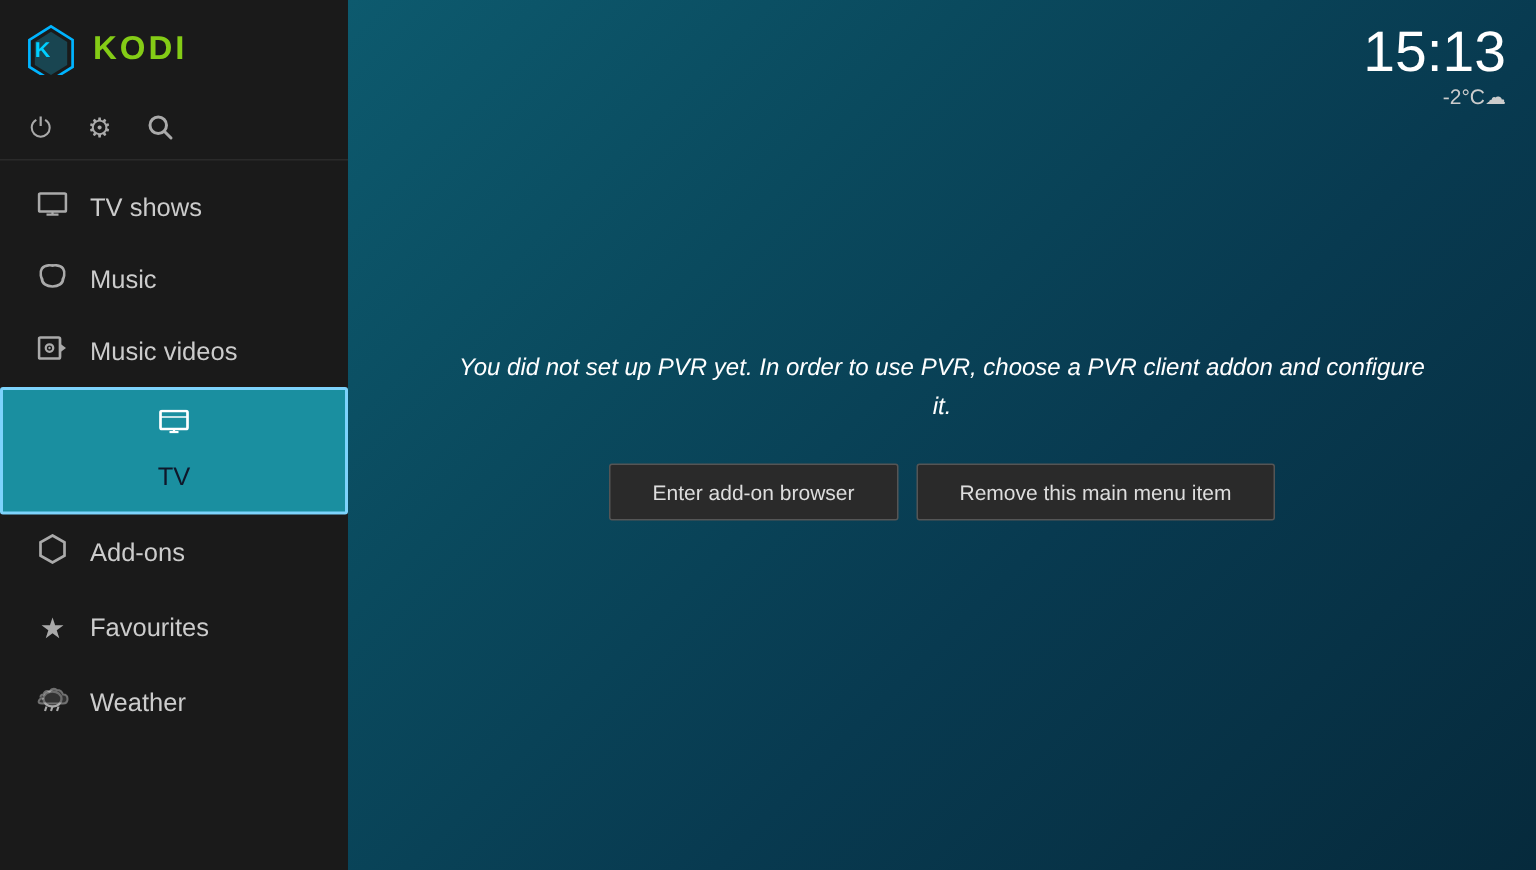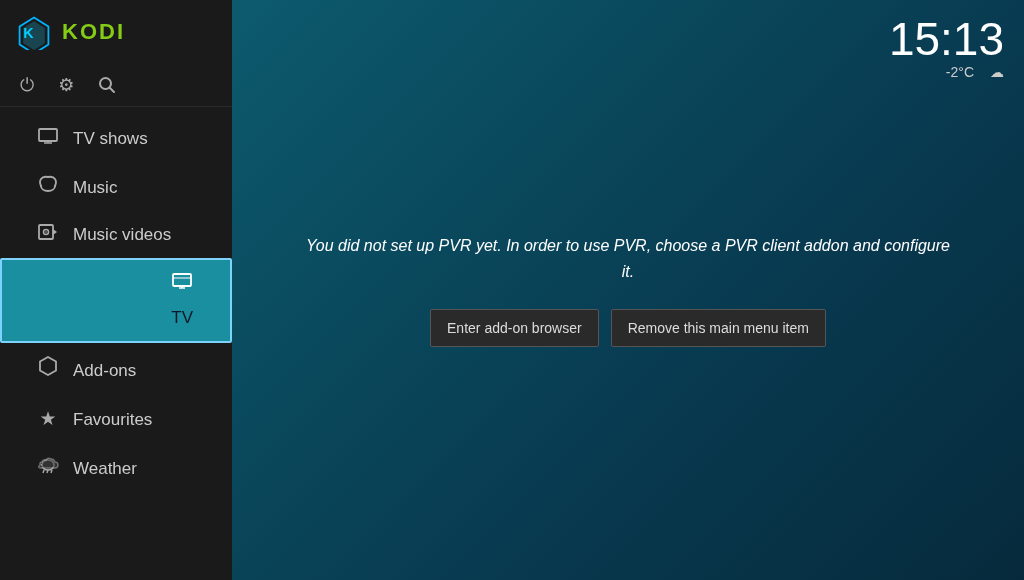--- a/index.html
+++ b/index.html
@@ -61,23 +61,23 @@
 
     .sidebar-nav {
       flex: 1;
       display: flex;
       flex-direction: column;
       padding-top: 8px;
     }
 
     .nav-item {
       display: flex;
-      align-items: flex-end;
+      align-items: center;
       gap: 14px;
-      padding: 13px 37px;
+      padding: 13px 24px;
       color: #ccc;
       font-size: 17px;
       cursor: pointer;
       transition: background 0.1s;
     }
 
     .nav-item.active {
       background: #1a8fa0;
       color: #0f172a;
       border: 2px solid #7dd3fc;
@@ -110,32 +110,32 @@
 
     .time-display {
       position: absolute;
       top: 16px;
       right: 20px;
       text-align: right;
       color: #fff;
     }
 
     .time-display .time {
-      font-size: 46px;
+      font-size: 38px;
       font-weight: 300;
       line-height: 1;
     }
 
     .time-display .weather-info {
       font-size: 14px;
       color: #ccc;
       display: flex;
       align-items: center;
       justify-content: flex-end;
-      gap: 16px;
+      gap: 0;
       margin-top: 2px;
     }
 
     .pvr-box {
       text-align: center;
       max-width: 700px;
       padding: 20px;
     }
 
     .pvr-message {
@@ -149,21 +149,21 @@
     .pvr-buttons {
       display: flex;
       gap: 12px;
       justify-content: center;
     }
 
     .pvr-btn {
       background: #2a2a2a;
       color: #ddd;
       border: 1px solid #555;
-      padding: 10px 16px;
+      padding: 10px 28px;
       font-size: 14px;
       cursor: pointer;
       border-radius: 2px;
     }
   </style>
 </head>
 <body>
 
 <div class="sidebar">
   <div class="sidebar-header">

